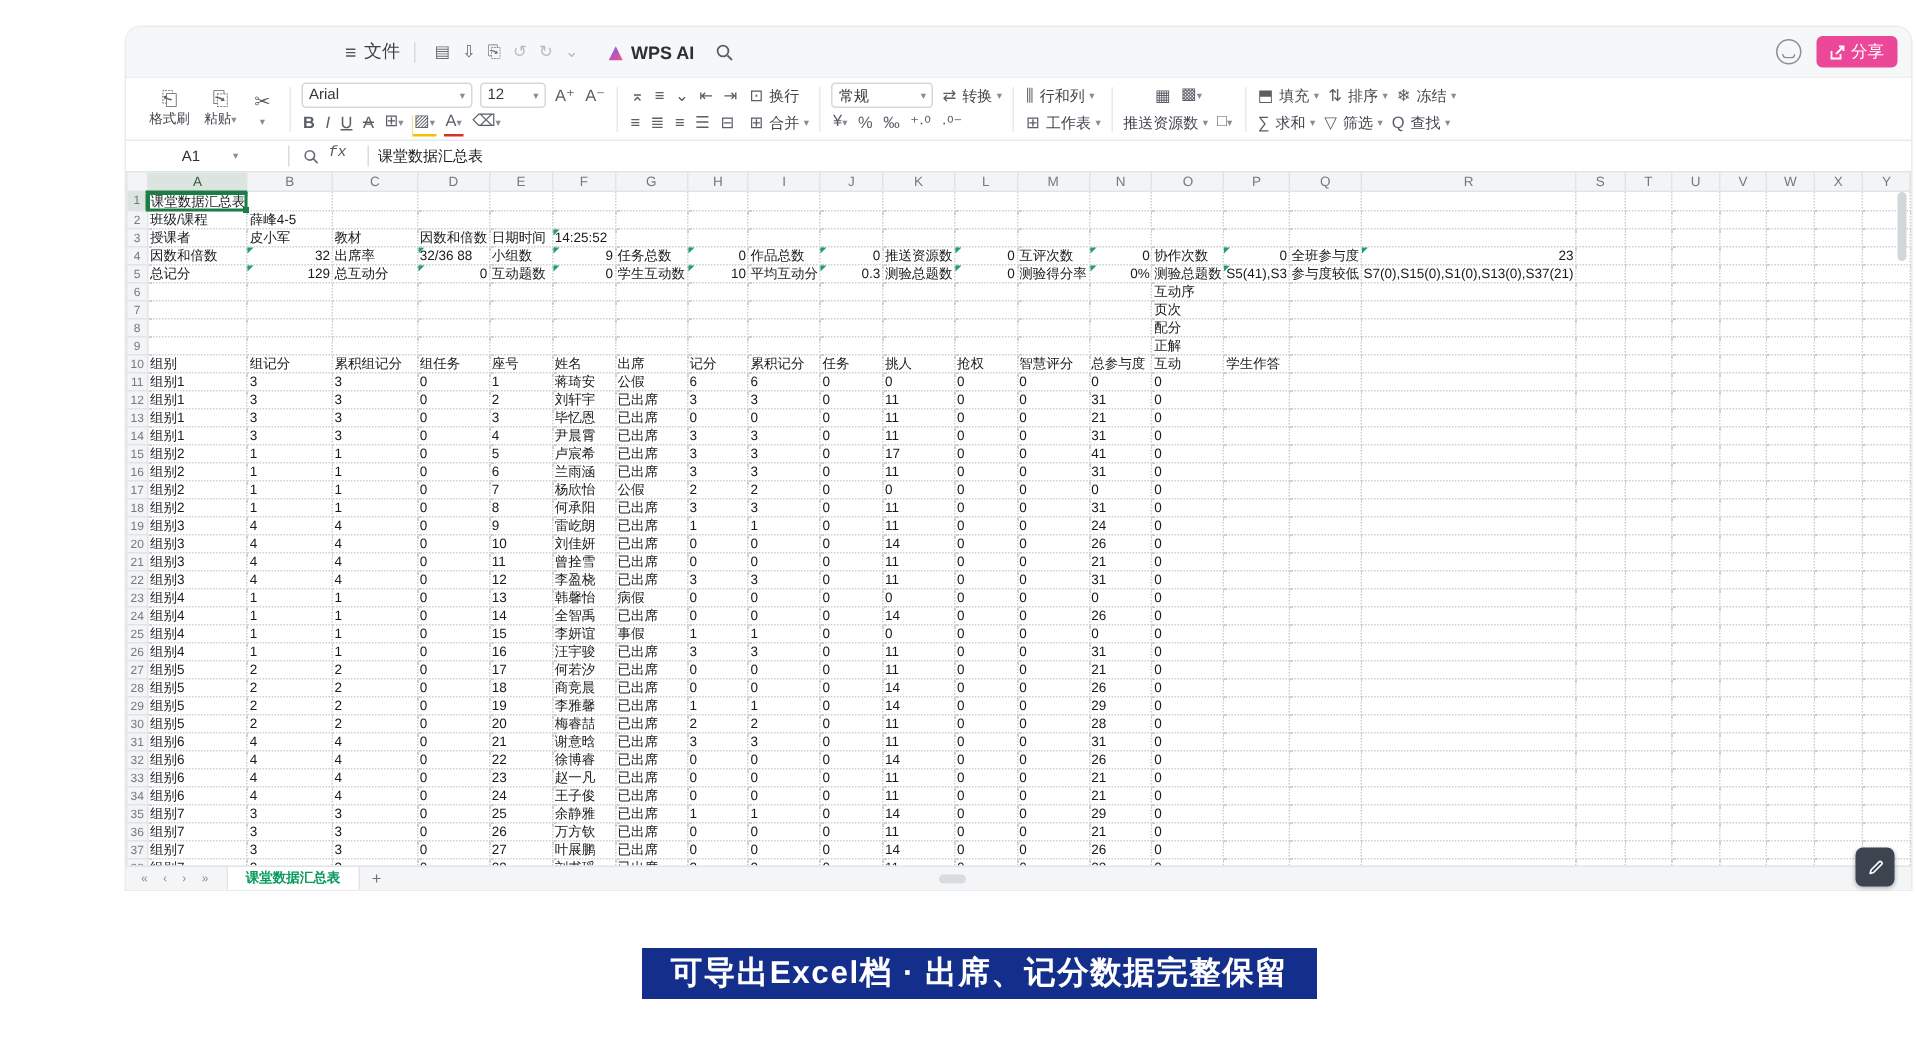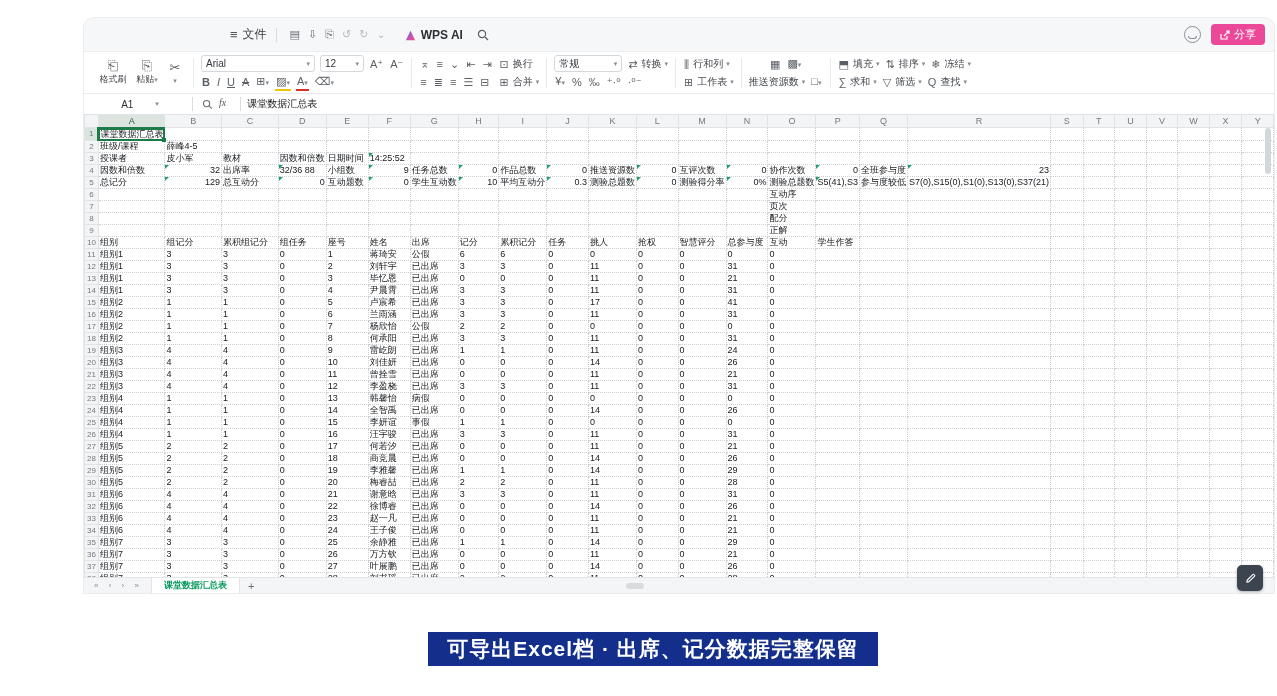--- a/index.html
+++ b/index.html
@@ -39,21 +39,21 @@
   .tico{color:#5a5f66;font-size:11px;line-height:12px;padding:0 1px;white-space:nowrap;}
   .tico b{font-weight:bold;}
   .caret{font-size:7px;color:#888d93;}
   .ultr{text-decoration:underline;}
   .redbar{box-shadow:0 2px 0 #d93025;}
   .ylwbar{box-shadow:0 2px 0 #f2c200;}
   .lblbtn{display:flex;align-items:center;gap:3px;white-space:nowrap;color:#42464c;}
   
   .fbar{height:20px;border-top:1px solid #e8eaec;border-bottom:1px solid #dfe2e5;display:flex;align-items:center;font-size:10px;color:#2c2f33;background:#fff;}
   .namebox{width:86px;margin-left:13px;display:flex;align-items:center;justify-content:center;gap:22px;}
-  .fx{font-style:italic;font-family:Liberation Serif, serif;color:#565b61;margin:0 8px 4px 6px;}
+  .fx{font-style:italic;font-family:Liberation Mono, monospace;color:#565b61;margin:0 8px 4px 6px;}
   .fval{color:#17191c;}
   
   .gridwrap{position:absolute;top:96px;left:0;right:0;bottom:15px;background:#fff;overflow:hidden;}
   table.sheet{border-collapse:collapse;table-layout:fixed;font-size:9px;}
   table.sheet th{background:#f3f4f6;border:1px solid #e1e4e7;color:#74797f;font-weight:normal;font-size:9px;padding:0;}
   table.sheet th.corner{background:#f3f4f6;}
   table.sheet th.hsel{background:#dbe4df;border-bottom:2px solid #1c7c47;color:#2c5c40;}
   table.sheet th.rh{font-size:8px;}
   table.sheet th.rsel{background:#dbe4df;border-right:2px solid #1c7c47;}
   table.sheet td{border-right:1px dotted #ccd0d4;border-bottom:1px dotted #ccd0d4;padding:0 1px;

